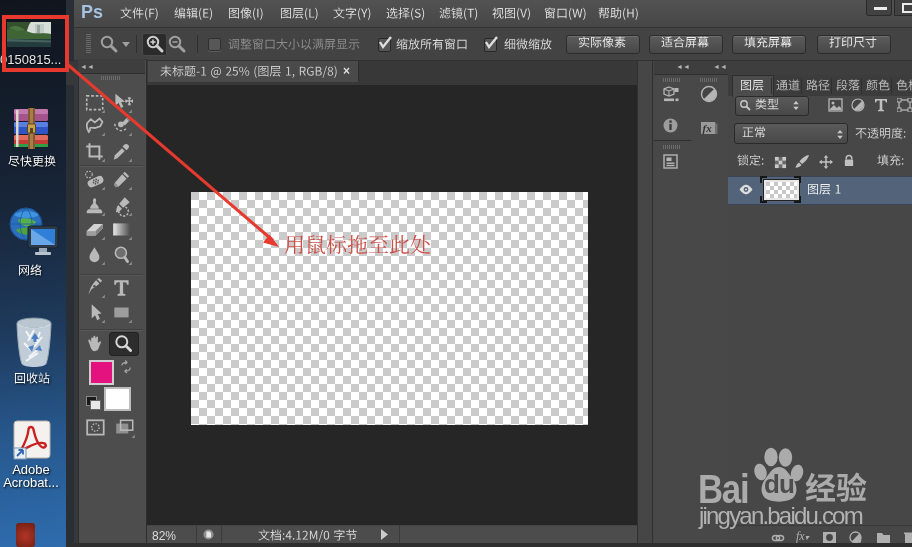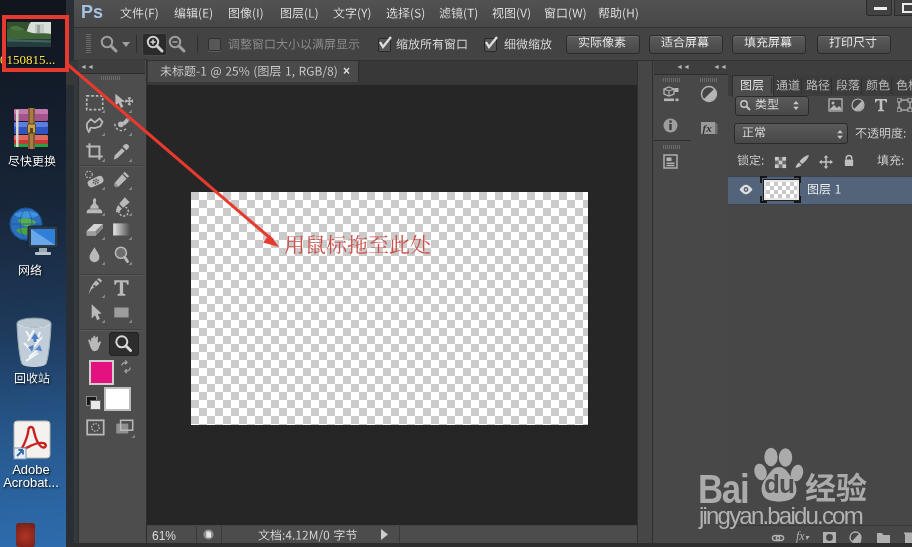--- a/index.html
+++ b/index.html
@@ -521,21 +521,21 @@
     <text x="9" y="13" font-size="7" fill="#b0b0b0">▾</text>
   </svg>
 <svg class="abs" style="left:876px;top:531px" width="15" height="13" viewBox="0 0 15 13">
     <path d="M1 2 H6 L7.5 4 H14 V12 H1 Z" fill="#b0b0b0"></path>
   </svg>
 <svg class="abs" style="left:904px;top:531px" width="12" height="13" viewBox="0 0 12 13">
     <rect x="1" y="3" width="10" height="9" fill="#b0b0b0"></rect>
     <rect x="0" y="1.5" width="12" height="1.6" fill="#b0b0b0"></rect>
   </svg>
 <div class="abs" style="left:147px;top:526px;width:490px;height:17px;background:#4c4c4c;"></div>
-<div class="abs" style="left:152px;top:529px;color:#dadada;font-size:12px;font-family:'Liberation Sans';">61%</div>
+<div class="abs" style="left:152px;top:529px;color:#dadada;font-size:12px;font-family:'Liberation Sans';">82%</div>
 <div class="abs" style="left:196px;top:526px;width:1px;height:17px;background:#3a3a3a;"></div>
 <svg class="abs" style="left:203px;top:529px" width="11" height="11" viewBox="0 0 13 13">
     <circle cx="6.5" cy="6.5" r="6" fill="#8f8f8f"></circle>
     <path d="M4 3 H8 L9.5 4.5 V10 H4 Z" fill="#e8e8e8"></path>
     <path d="M8 3 L8 4.5 H9.5 Z" fill="#bbb"></path>
   </svg>
 <div class="abs" style="left:221px;top:526px;width:1px;height:17px;background:#3a3a3a;"></div>
 <div style="position:absolute;left:258px;top:529px;line-height:0;"><svg width="99" height="15" viewBox="0 0 99 15" style="overflow:visible;" fill="#d8d8d8">
       <path transform="translate(0.0,10.6) scale(0.012000,-0.012000)" d="M423 823C453 774 485 707 497 666L580 693C566 734 531 799 501 847ZM50 664V590H206C265 438 344 307 447 200C337 108 202 40 36 -7C51 -25 75 -60 83 -78C250 -24 389 48 502 146C615 46 751 -28 915 -73C928 -52 950 -20 967 -4C807 36 671 107 560 201C661 304 738 432 796 590H954V664ZM504 253C410 348 336 462 284 590H711C661 455 592 344 504 253Z"></path>
       <path transform="translate(12.0,10.6) scale(0.012000,-0.012000)" d="M851 776C830 702 788 597 753 534L813 515C848 575 891 673 925 755ZM397 751C430 679 469 582 486 521L551 547C533 608 493 701 458 774ZM193 840V626H47V555H181C151 418 88 260 26 175C38 158 56 128 65 108C113 175 159 287 193 401V-79H264V424C295 374 332 312 347 279L393 337C375 365 291 482 264 516V555H390V626H264V840ZM369 63V-9H842V-71H916V471H694V837H621V471H392V398H842V269H404V201H842V63Z"></path>
@@ -560,21 +560,21 @@
 <rect width="44" height="25" fill="#8fa08f"></rect>
 <rect x="20" y="0" width="24" height="12" fill="#d8ded8"></rect>
 <rect x="28" y="2" width="9" height="10" fill="#c2cbc4"></rect>
 <rect x="30" y="3" width="3" height="9" fill="#97a4a2"></rect>
 <path d="M0 0 H24 C20 4 22 8 18 10 L24 12 H10 L0 10 Z" fill="#35502e"></path>
 <path d="M0 8 C8 4 16 8 22 10 C30 13 38 10 44 12 V19 H0 Z" fill="#3f6436"></path>
 <path d="M2 6 C8 2 14 5 18 8 L10 9 Z" fill="#4a7440"></path>
 <rect x="0" y="17" width="44" height="8" fill="#233c3e"></rect>
 <path d="M0 17 L44 18.5 L44 20.5 L0 19.5 Z" fill="#46625f"></path>
 </svg></div>
-<div class="abs" style="left:0px;top:52px;width:62px;color:#fde047;font-size:13px;text-align:left;font-family:Liberation Serif, serif;text-shadow:1px 1px 2px #000;">0150815...</div>
+<div class="abs" style="left:0px;top:52px;width:62px;color:#e5e5e5;font-size:13px;text-align:left;font-family:Liberation Sans, sans-serif;text-shadow:1px 1px 2px #000;">0150815...</div>
 <div class="abs" style="left:2px;top:15px;width:67px;height:57px;border:4px solid #e8392f;box-sizing:border-box;"></div>
 <div class="abs" style="left:11px;top:108px;width:41px;height:41px;">
 <svg width="41" height="41" viewBox="0 0 41 41">
 <g>
 <rect x="3" y="1" width="34" height="12" rx="1.5" fill="#a5538c"></rect>
 <rect x="3" y="1" width="34" height="5" rx="1.5" fill="#c279ad"></rect>
 <rect x="3" y="14" width="34" height="12" rx="1.5" fill="#2f55c5"></rect>
 <rect x="3" y="14" width="34" height="5" rx="1.5" fill="#5b7fe0"></rect>
 <rect x="3" y="27" width="34" height="12" rx="1.5" fill="#c23b34"></rect>
 <rect x="3" y="27" width="34" height="5" rx="1.5" fill="#e06a5e"></rect>

